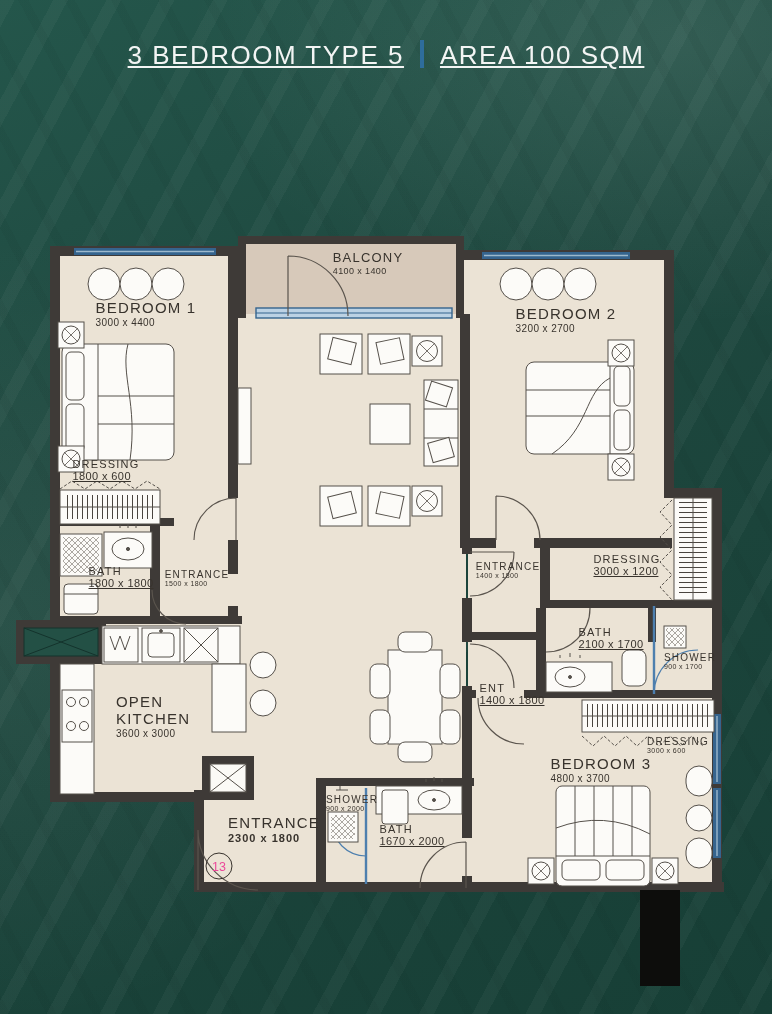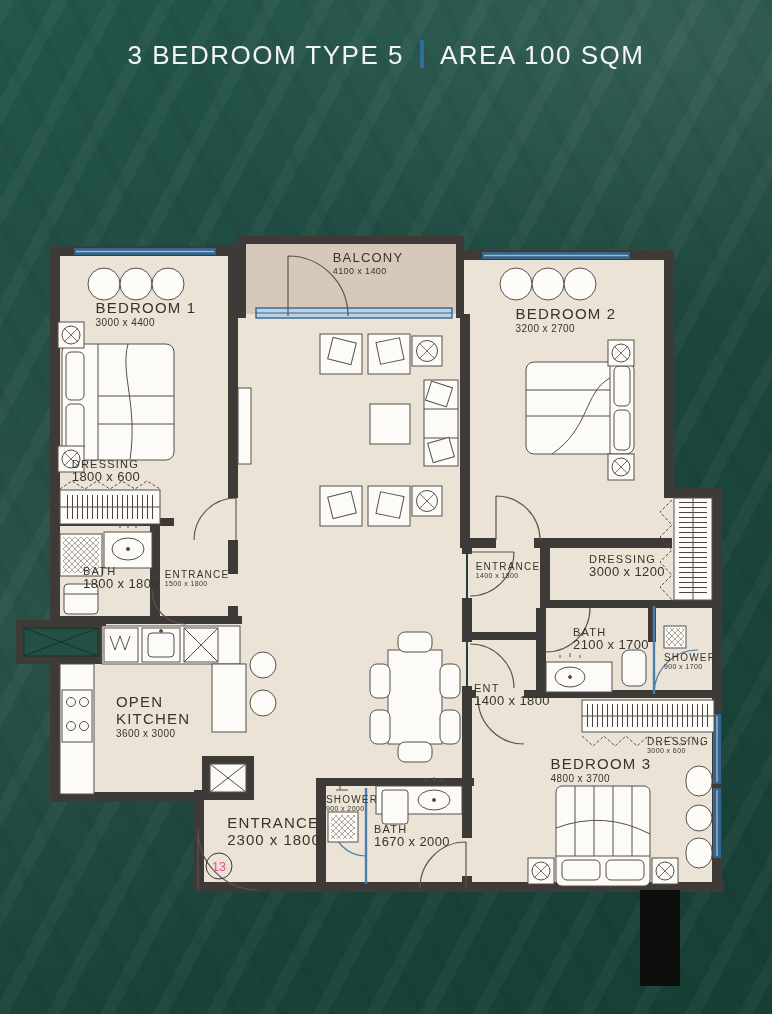--- a/index.html
+++ b/index.html
@@ -11,41 +11,41 @@
         radial-gradient(900px 520px at 88% 4%, rgba(225,240,232,0.10), rgba(225,240,232,0) 55%),
         radial-gradient(760px 760px at 2% 62%, rgba(225,240,232,0.07), rgba(0,0,0,0) 52%),
         linear-gradient(158deg,#24564b 0%,#1e483f 38%,#1b443b 62%,#173f36 100%);}
   .bg::before{content:"";position:absolute;inset:0;
       background:repeating-linear-gradient(118deg, rgba(255,255,255,0.035) 0 13px, rgba(255,255,255,0) 13px 47px);}
   .bg::after{content:"";position:absolute;inset:0;
       background:repeating-linear-gradient(62deg, rgba(10,30,25,0.05) 0 9px, rgba(0,0,0,0) 9px 41px);}
   
   .title{position:absolute;top:40px;left:0;width:100%;display:flex;align-items:flex-start;
          justify-content:center;gap:16px;color:#f3f5f4;font-size:26px;letter-spacing:1.5px;
-         font-weight:400;z-index:4;}
+         font-weight:400;z-index:4;text-decoration:underline;}
   .title .bar{display:inline-block;width:4px;height:28px;background:#2e6d9c;}
   
   svg.plan{position:absolute;left:0;top:0;z-index:2;}
   
   .lbl{position:absolute;transform:translateX(-50%);color:#38332d;
        line-height:1.12;white-space:nowrap;z-index:3;}
   .lbl .nm{display:block;letter-spacing:1.2px;}
   .lbl .dm{display:block;letter-spacing:0.4px;}
   .big .nm{font-size:15px;} .big .dm{font-size:10px;}
-  .med .nm{font-size:11px;} .med .dm{font-size:13px;}
+  .med .nm{font-size:11px;} .med .dm{font-size:11px;text-decoration:underline;}
   .sml .nm{font-size:10px;} .sml .dm{font-size:7px;}
   .lbl-balcony{left:368px;top:251px;} .lbl-balcony .nm{font-size:13px;} .lbl-balcony .dm{font-size:9px;}
   .lbl-bedroom1{left:146px;top:300px;}
   .lbl-bedroom2{left:566px;top:306px;}
   .lbl-living{left:352px;top:533px;} .lbl-living .nm{font-size:14px;}
   .lbl-dressing1{left:106px;top:458px;}
   .lbl-bath1{left:121px;top:565px;}
   .lbl-entrance1{left:197px;top:569px;}
   .lbl-kitchen{left:162px;top:694px;} .lbl-kitchen .nm{white-space:normal;width:92px;margin:0 auto;}
-  .lbl-entrance-main{left:274px;top:815px;} .lbl-entrance-main .nm{font-size:15px;} .lbl-entrance-main .dm{font-size:15px;letter-spacing:1px;}
+  .lbl-entrance-main{left:274px;top:815px;} .lbl-entrance-main .nm{font-size:15px;} .lbl-entrance-main .dm{font-size:11px;letter-spacing:1px;font-weight:bold;}
   .lbl-shower-main{left:352px;top:794px;}
   .lbl-bath-main{left:412px;top:823px;}
   .lbl-entrance2{left:508px;top:561px;}
   .lbl-ent{left:512px;top:682px;}
   .lbl-dressing2{left:627px;top:553px;}
   .lbl-bath2{left:611px;top:626px;}
   .lbl-shower2{left:690px;top:652px;}
   .lbl-dressing3{left:678px;top:736px;}
   .lbl-bedroom3{left:601px;top:756px;}
   

